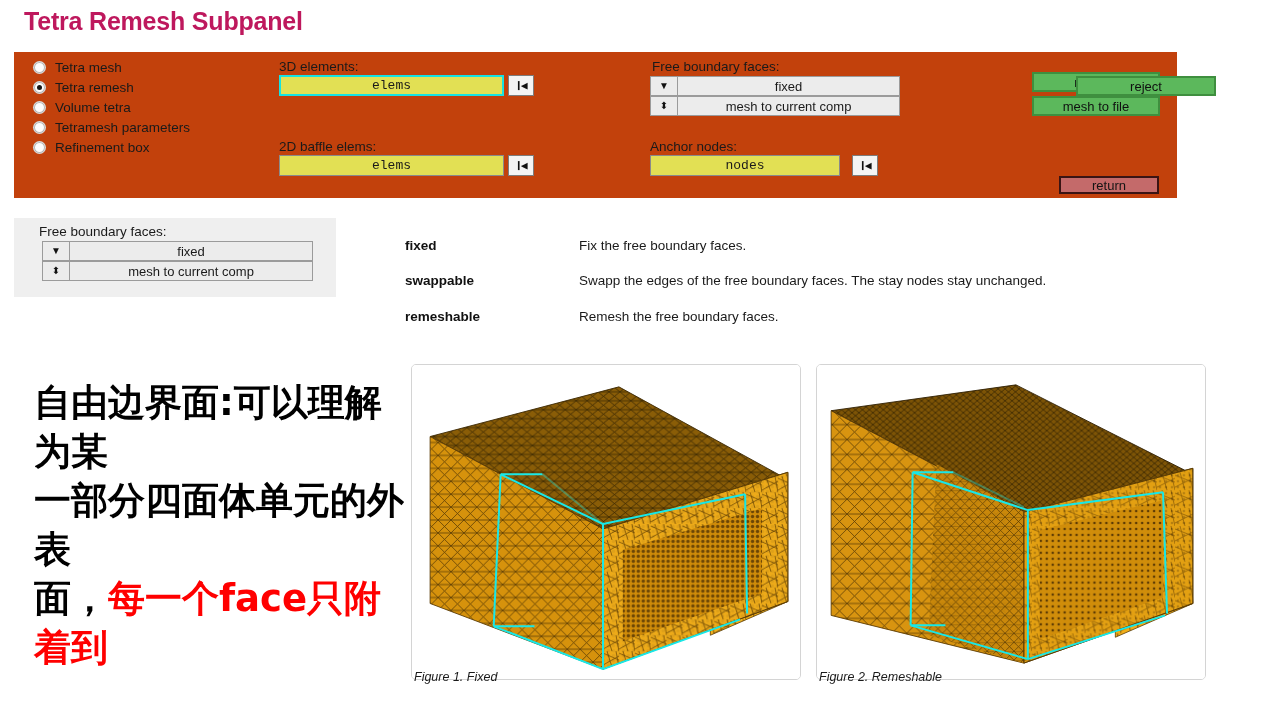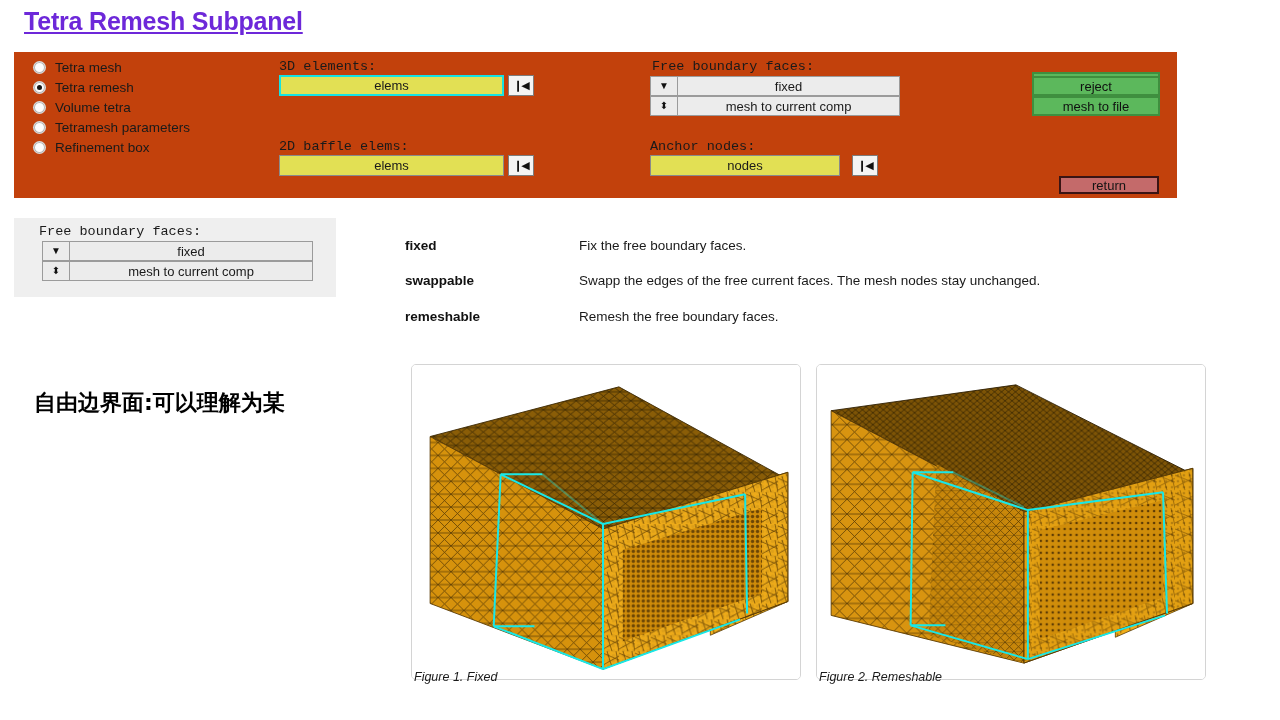--- a/index.html
+++ b/index.html
@@ -10,24 +10,23 @@
     position:relative;
     overflow:hidden;
     -webkit-font-smoothing:antialiased;
   }
   .abs{position:absolute;}
 
   
   #page-title{
     left:24px;top:7px;
     font-size:25px;font-weight:bold;
-    color:#6d28d9;
+    color:#be185d;
     letter-spacing:-0.2px;
     white-space:nowrap;
-    text-decoration:underline;
   }
 
   
   #main-panel{
     left:14px;top:52px;width:1163px;height:146px;
     background:#c2410c;
   }
 
   
   .radio-row{
@@ -42,26 +41,26 @@
     box-shadow:inset 0 0 0 1px #b6b6b6, 0 0 0 1px #d9d9d9;
     display:inline-block;position:relative;flex:0 0 auto;
   }
   .radio-mark.on::after{
     content:"";position:absolute;left:3px;top:3px;
     width:5px;height:5px;border-radius:50%;background:#161616;
   }
 
   
   .fld-label{
-    position:absolute;font-size:13.5px;color:#1a1a1a;white-space:nowrap;font-family:Liberation Mono, monospace;
+    position:absolute;font-size:13.5px;color:#1a1a1a;white-space:nowrap;
   }
 
   
   .collector{
-    position:absolute;display:flex;align-items:flex-end;
+    position:absolute;display:flex;align-items:flex-end;font-family:Liberation Mono, monospace;
   }
   .collector .slot{
     background:#e2e054;
     border:1px solid #8a8a8a;
     display:flex;align-items:center;justify-content:center;
     font-size:13px;color:#1a1a1a;
     box-sizing:border-box;
   }
   .collector.active .slot{
     border:2px solid #16e2e2;
@@ -120,21 +119,21 @@
     font-size:13.5px;font-weight:bold;color:#111;
   }
   .def-desc{
     position:absolute;left:579px;
     font-size:13.5px;color:#1a1a1a;white-space:nowrap;
   }
 
   
   #cn-note{
     position:absolute;left:34px;top:378px;width:372px;
-    font-size:22px;font-weight:bold;line-height:49px;
+    font-size:37px;font-weight:bold;line-height:49px;
     color:#000000;
     font-family:"DejaVu Sans","Liberation Sans",sans-serif;
   }
   #cn-note .hl{color:#ff0000;}
 
   
   .fig-frame{
     position:absolute;top:364px;width:390px;height:316px;
     border:1px solid #d4d4d4;border-radius:5px;
     background:#ffffff;box-sizing:border-box;overflow:hidden;
@@ -201,21 +200,21 @@
     <div class="val" style="width:222px;height:20px;">mesh to current comp</div>
   </div>
 
   <div class="fld-label" style="left:636px;top:87px;">Anchor nodes:</div>
   <div class="collector" style="left:636px;top:103px;gap:8px;">
     <div class="slot" style="width:190px;height:21px;">nodes</div>
     <div class="rew-btn" style="height:21px;">❙◀</div>
   </div>
 
   <div class="act-btn" style="left:1018px;top:20px;width:128px;height:20px;">remesh</div>
-  <div class="act-btn" style="left:1018px;top:24px;width:128px;height:20px;">reject</div>
+  <div class="act-btn" style="left:1062px;top:24px;width:140px;height:20px;">reject</div>
   <div class="act-btn" style="left:1018px;top:44px;width:128px;height:20px;">mesh to file</div>
 
   <div id="return-button" style="left:1045px;top:124px;width:100px;height:18px;">return</div>
 </div>
 
 <div class="abs" id="sub-panel">
   <div class="fld-label" style="left:25px;top:6px;">Free boundary faces:</div>
   <div class="sel-row" style="left:28px;top:23px;">
     <div class="arrow" style="height:20px;">▼</div>
     <div class="val" style="width:243px;height:20px;">fixed</div>
@@ -224,28 +223,30 @@
     <div class="arrow" style="height:20px;">⬍</div>
     <div class="val" style="width:243px;height:20px;">mesh to current comp</div>
   </div>
 </div>
 
 <div>
   <div class="def-term" style="top:238px;">fixed</div>
   <div class="def-desc" style="top:238px;">Fix the free boundary faces.</div>
 
   <div class="def-term" style="top:273px;">swappable</div>
-  <div class="def-desc" style="top:273px;">Swapp the edges of the free current faces. The mesh nodes stay unchanged.</div>
+  <div class="def-desc" style="top:273px;">Swapp the edges of the free boundary faces. The stay nodes stay unchanged.</div>
 
   <div class="def-term" style="top:309px;">remeshable</div>
   <div class="def-desc" style="top:309px;">Remesh the free boundary faces.</div>
 </div>
 
 <div id="cn-note">
   <div>自由边界面:可以理解为某</div>
+  <div>一部分四面体单元的外表</div>
+  <div><span>面，</span><span class="hl">每一个face只附着到</span></div>
 </div>
 
 <div class="fig-frame" id="fig1-frame">
   <svg class="mesh-svg" viewBox="0 0 390 316" preserveAspectRatio="xMidYMid meet">
     <defs>
 
       <pattern id="f1-coarse" width="13" height="13" patternUnits="userSpaceOnUse">
         <rect width="13" height="13" fill="#d6920c"></rect>
         <path d="M0 0 L13 13 M13 0 L0 13 M0 0 H13 M0 13 H13" stroke="#5b3c05" stroke-width="0.8" fill="none"></path>
       </pattern>

